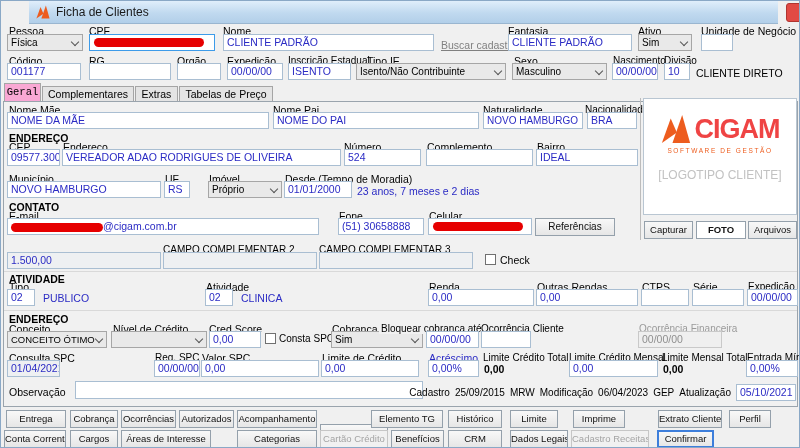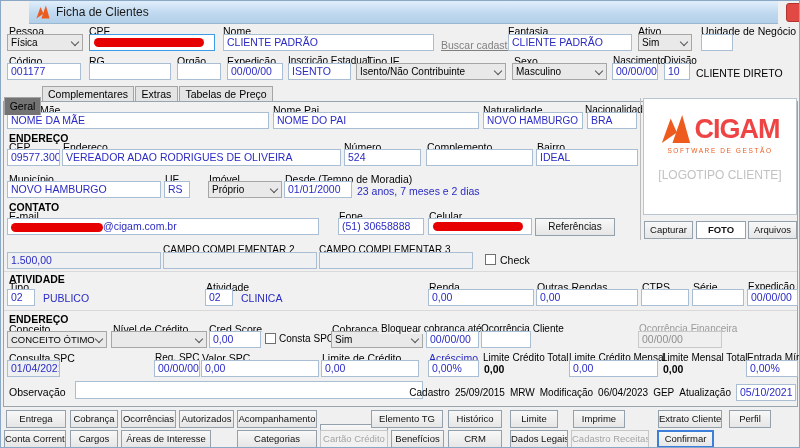--- a/index.html
+++ b/index.html
@@ -27,21 +27,21 @@
   .chev{position:absolute;right:4px;top:4px;width:5px;height:5px;
         border-right:1px solid #555;border-bottom:1px solid #555;transform:rotate(45deg);}
   .btn{position:absolute;height:18px;background:linear-gradient(180deg,#f8f8f8,#e6e6e6);
        border:1px solid #94a0ab;box-sizing:border-box;font-size:9.5px;color:#111;text-align:center;
        line-height:16px;white-space:nowrap;overflow:hidden;cursor:pointer;}
   .btn.dis{color:#a4a4a4;border-color:#c6c6c6;background:#f1f1f1;cursor:default;}
   .btn.active{background:#fff;font-weight:bold;}
   .btn.focus{border:1px solid #3d7edb;box-shadow:0 0 0 1px #3d7edb inset;}
   .tab{position:absolute;top:85px;height:16px;background:#e4e4e4;border:1px solid #a5a5a5;border-bottom:none;
        box-sizing:border-box;font-size:10.5px;text-align:center;line-height:15px;cursor:pointer;}
-  .tab.active{top:96px;height:18px;background:#737373;z-index:3;line-height:17px;}
+  .tab.active{top:82px;height:18px;background:#f9a8d4;z-index:3;line-height:17px;font-family:Liberation Mono, monospace;}
   .panel{position:absolute;left:2px;top:100px;width:795px;height:306px;border:1px solid #9aa4ad;
          background:#f1f1f1;box-sizing:border-box;}
   .sep{position:absolute;left:3px;width:793px;height:1px;background:#d9d9d9;}
   .vsep{position:absolute;width:1px;background:#bcbcbc;}
   .redact{background:#e60000;border-radius:5px;position:absolute;}
   .redact-in{background:#e60000;border-radius:5px;display:inline-block;height:9px;vertical-align:middle;}
   .link{position:absolute;font-size:10.5px;color:#808080;text-decoration:underline;cursor:pointer;white-space:nowrap;}
   .chk{position:absolute;width:11px;height:11px;background:#fff;border:1px solid #707070;box-sizing:border-box;cursor:pointer;}
   .txt{position:absolute;font-size:10.5px;color:#000;white-space:nowrap;}
   .txt.blue{color:#2b2bc4;}

